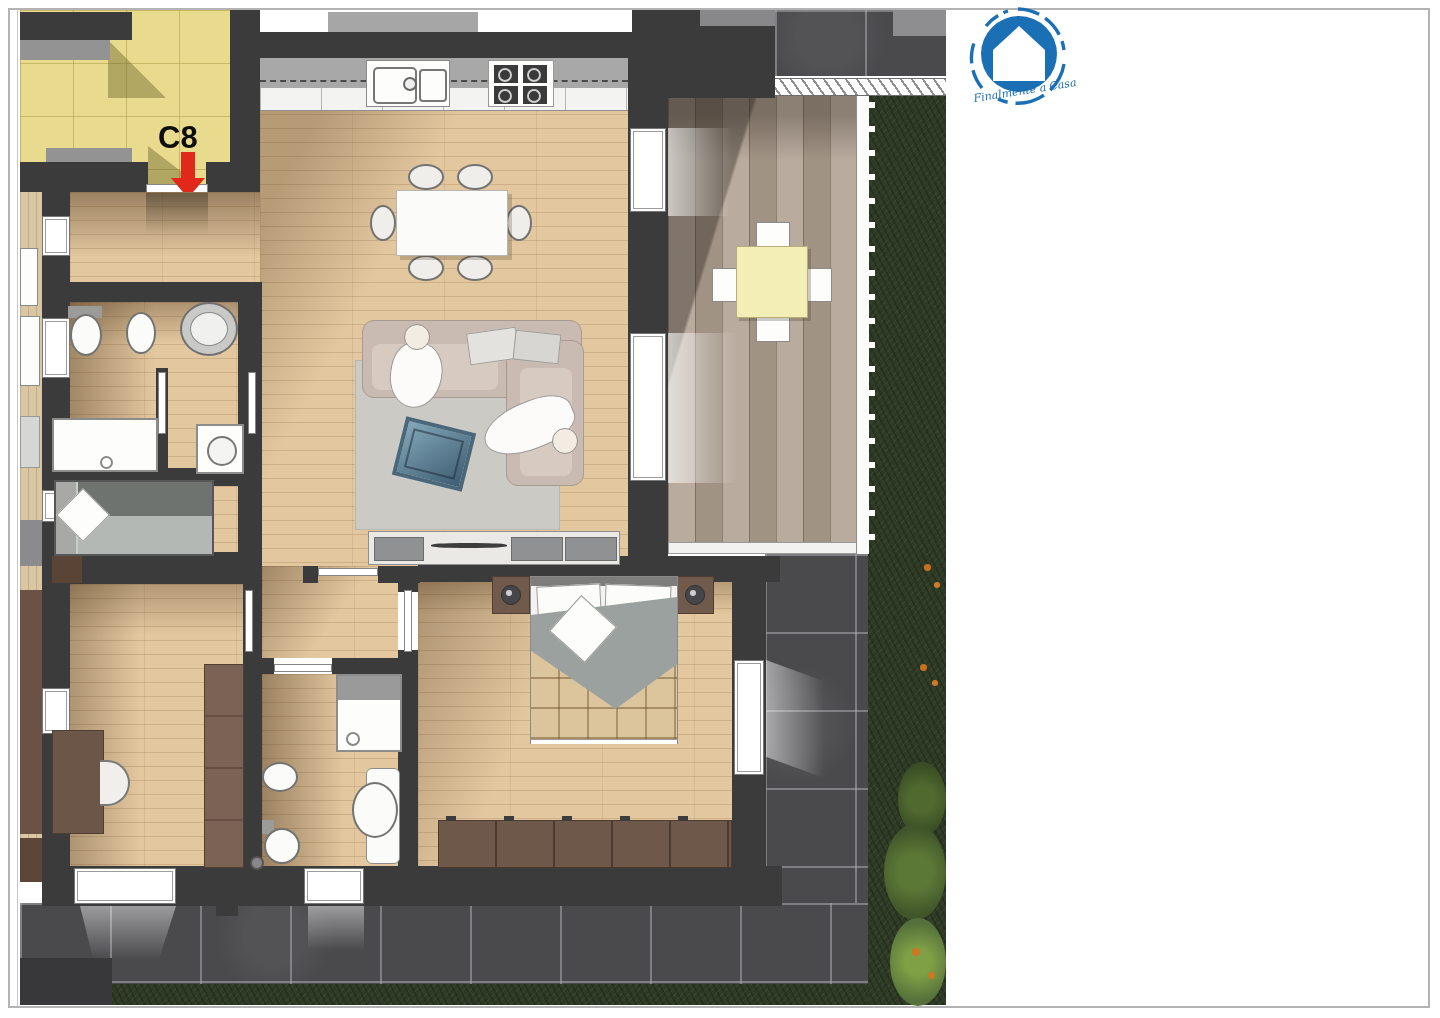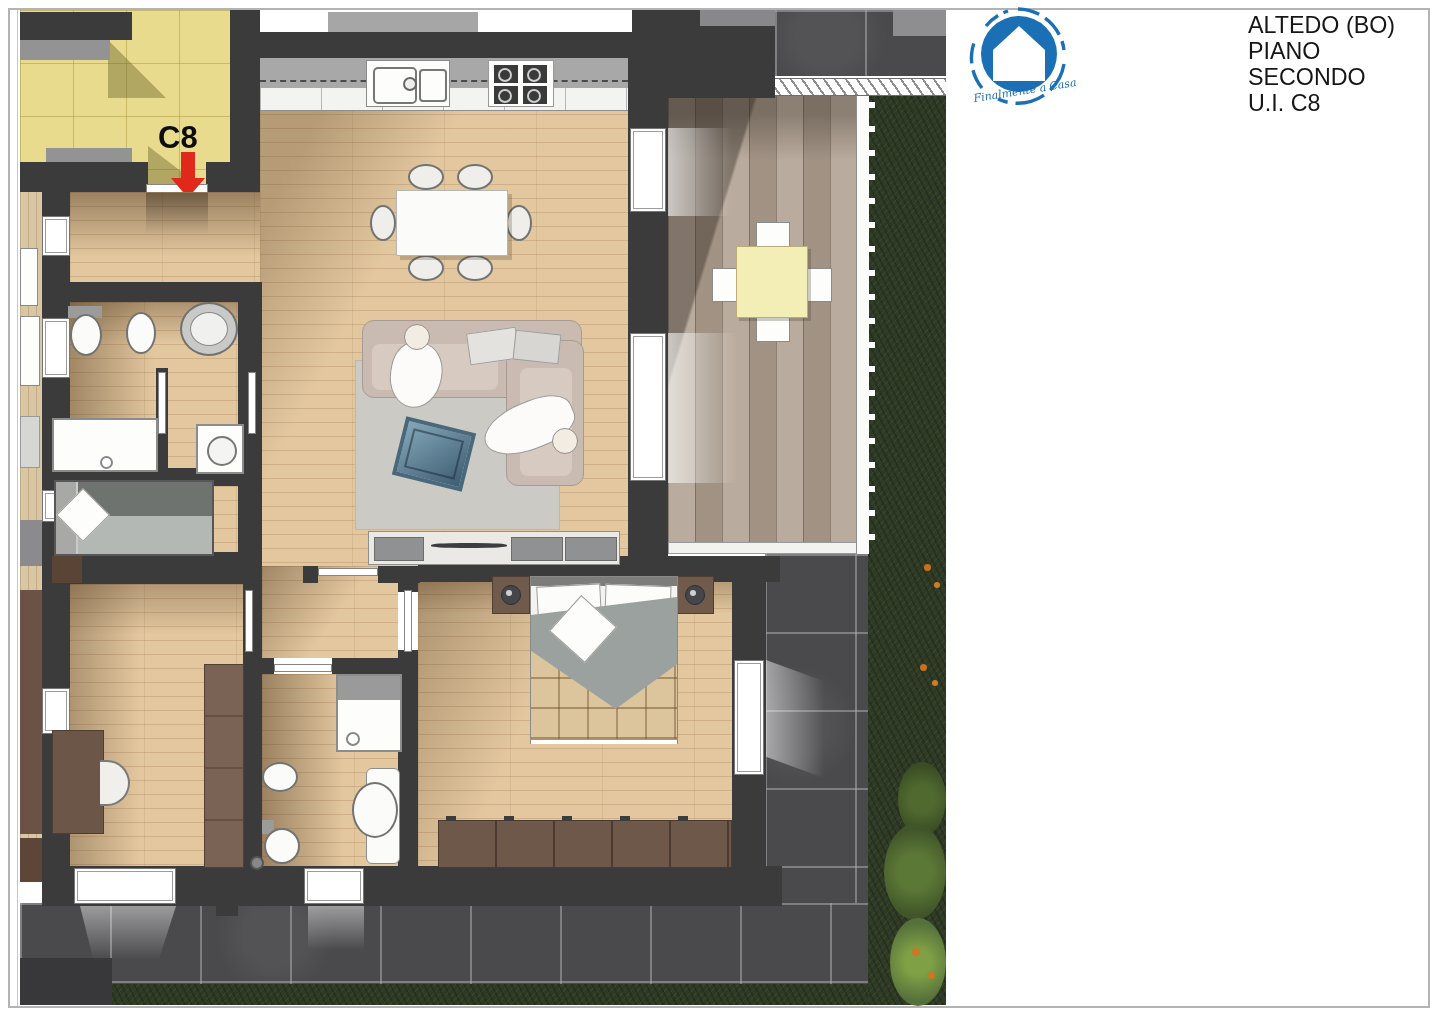--- a/index.html
+++ b/index.html
@@ -285,20 +285,15 @@
       <g stroke="#1b6fb5" fill="none" stroke-width="3.4">
         <path d="M 52 5 A 47 47 0 0 1 98 46" stroke-dasharray="22 7"></path>
         <path d="M 98 60 A 47 47 0 0 1 32 95" stroke-dasharray="30 8"></path>
         <path d="M 16 84 A 47 47 0 0 1 10 34" stroke-dasharray="20 7"></path>
         <path d="M 20 22 A 47 47 0 0 1 42 7" stroke-dasharray="16 6"></path>
       </g>
       <circle cx="53" cy="50" r="38" fill="#1b6fb5"></circle>
       <path d="M53 22 L79 46 L79 77 L27 77 L27 46 Z" fill="#ffffff"></path>
     </svg>
     <div class="tagline" style="left:22px;top:84px;">Finalmente a Casa</div>
-    <div class="abs" style="left:298px;top:12px;">
-      <div class="locline">ALTEDO (BO)</div>
-      <div class="locline">PIANO SECONDO</div>
-      <div class="locline">U.I. C8</div>
-    </div>
   </div>
 
 </div>
 
 </body></html>

